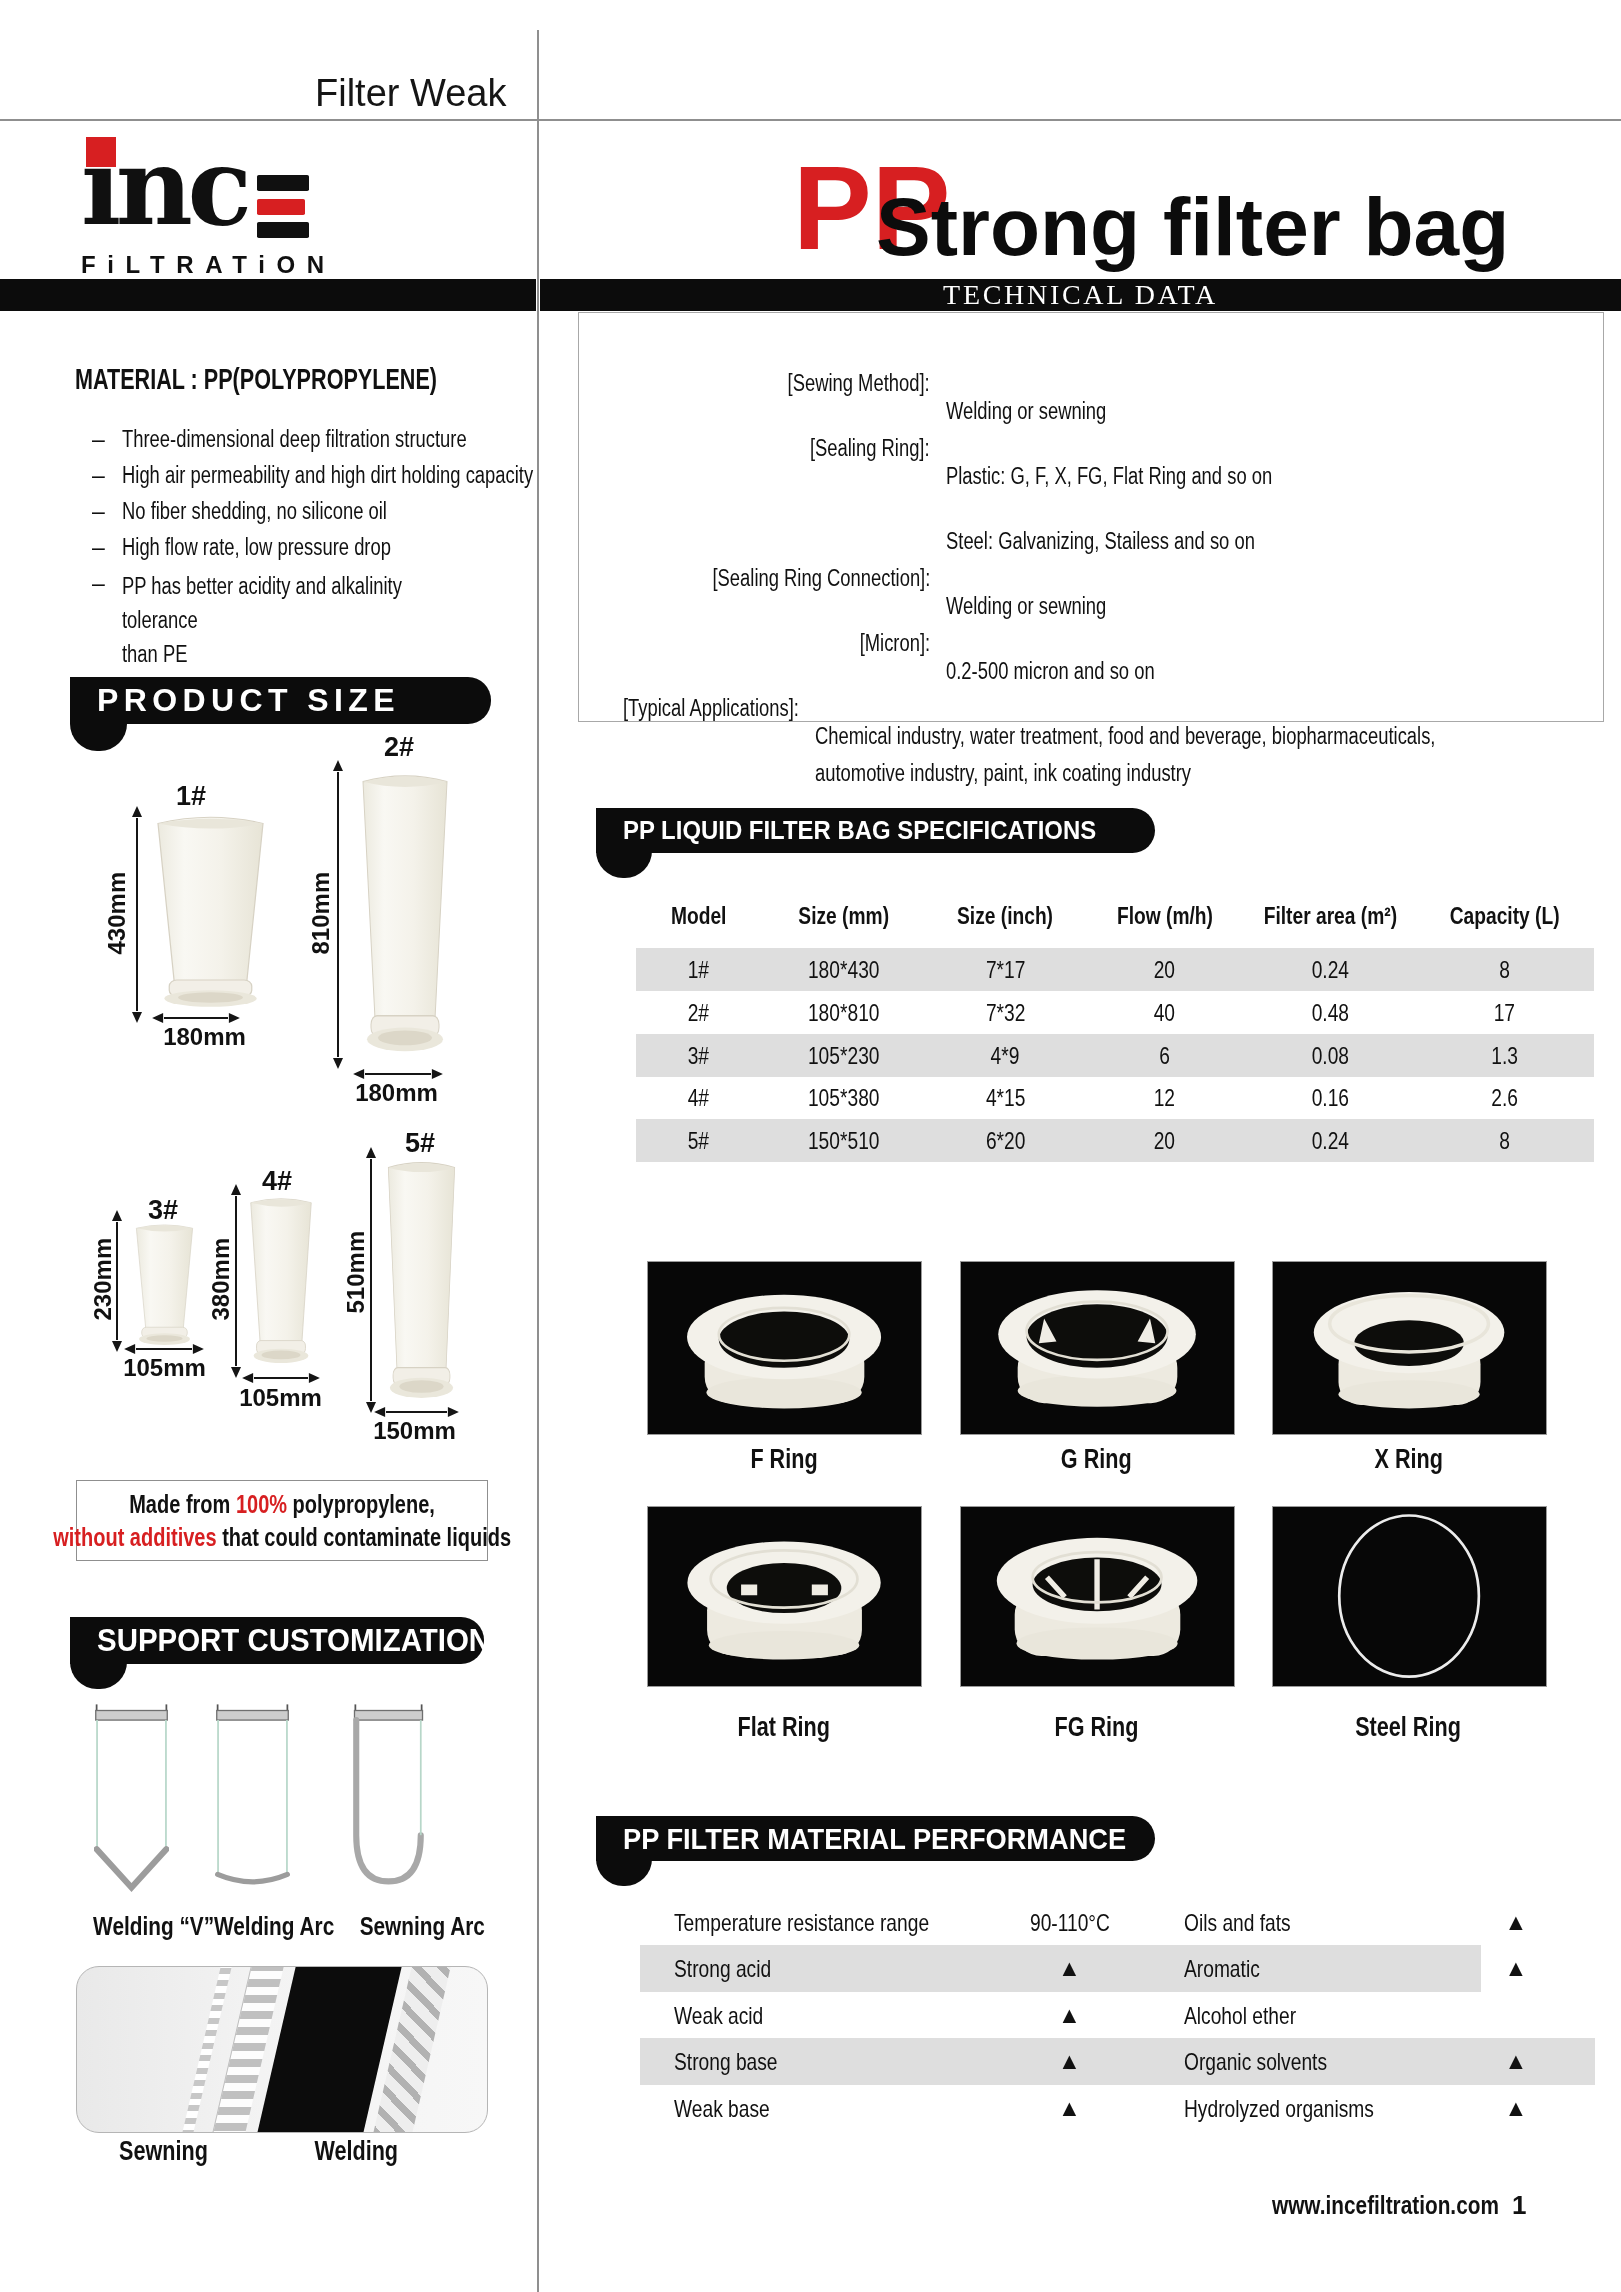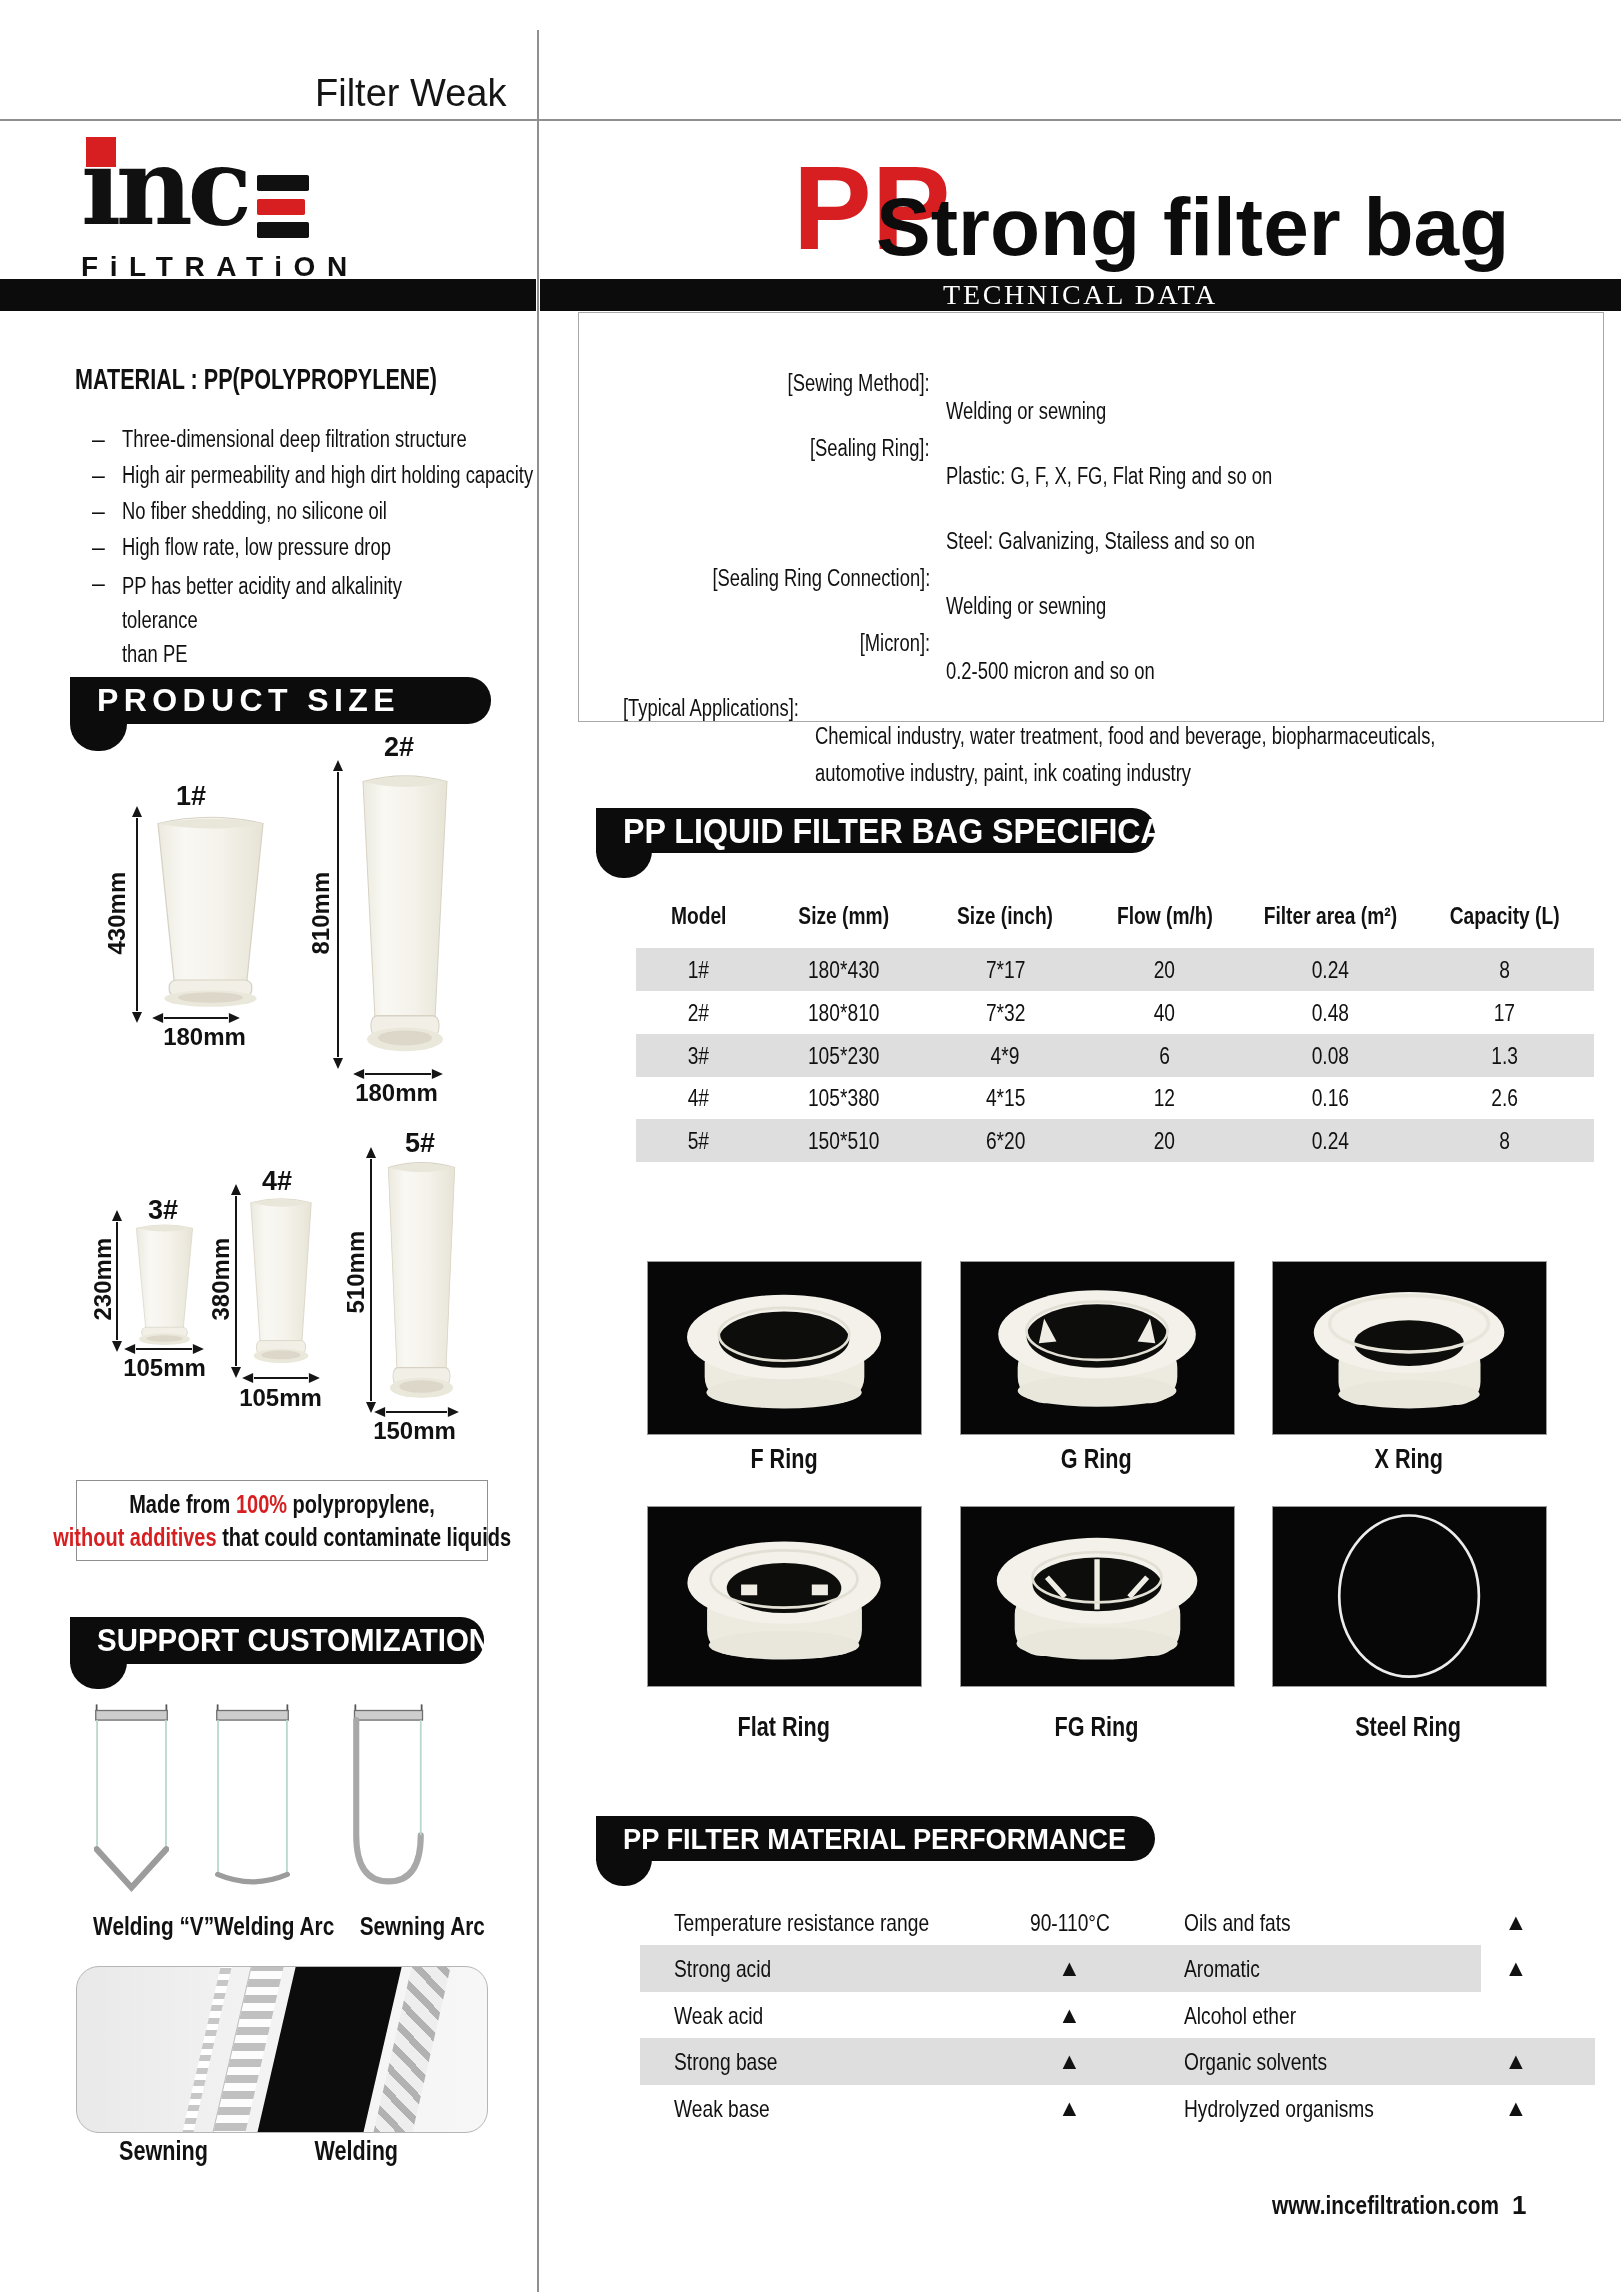--- a/index.html
+++ b/index.html
@@ -21,21 +21,21 @@
   
   .band{background:#0c0c0c;}
   .band-title{color:#fff;font-family:"Liberation Serif",serif;font-size:28px;letter-spacing:2.7px;}
   
   .logo-word{font-family:"DejaVu Serif",serif;font-weight:bold;font-size:106px;line-height:1;
              letter-spacing:-5.4px;color:#101010;}
   .logo-dot{position:absolute;left:5.4px;top:2.7px;width:30px;height:30px;background:#d71f21;}
   .logo-e{display:flex;flex-direction:column;justify-content:space-between;width:52px;height:63px;margin:0 0 1.8px 10.7px;}
   .logo-e div{height:16px;background:#101010;border-radius:1.8px;}
   .logo-e .mid{background:#d71f21;width:92%;}
-  .logo-sub{margin-top:10.7px;font-size:28px;font-weight:700;letter-spacing:11.6px;color:#101010;}
+  .logo-sub{margin-top:10.7px;font-size:24px;font-weight:700;letter-spacing:11.6px;color:#101010;}
   
   .pp{font-size:118px;font-weight:900;color:#d71f21;line-height:1;transform:scaleX(.5);transform-origin:0 50%;white-space:nowrap;}
   .liquid{font-size:82px;font-weight:900;color:#0c0c0c;line-height:1;transform:scaleX(.47);transform-origin:0 50%;white-space:nowrap;}
   
   .techbox{border:1.8px solid #a8a8a8;}
   .trow{display:flex;line-height:37px;font-size:23px;}
   .tlab{width:351px;text-align:right;}
   .tval{margin-left:16px;margin-top:28px;}
   
   .banner{background:#0c0c0c;color:#fff;display:flex;align-items:center;
@@ -317,21 +317,21 @@
   <div class="abs photo" style="left:76px;top:1966px;width:410px;height:165px;">
     <div class="seamA"></div>
     <div class="seamB"></div>
     <div class="wedge"></div>
     <div class="ridge"></div>
   </div>
   <div class="diaglabel" style="left:108px;top:2136px;width:107px;font-size:27px;"><span class="cx">Sewning</span></div>
   <div class="diaglabel" style="left:303px;top:2136px;width:107px;font-size:27px;"><span class="cx">Welding</span></div>
 
   <div class="abs tail" style="left:596px;top:826px;width:56px;height:52px;"></div>
-  <div class="abs banner" style="left:596px;top:808px;width:532px;height:45px;font-size:35px;">
+  <div class="abs banner" style="left:596px;top:808px;width:532px;height:45px;font-size:26px;">
     <span class="cxl s9">PP LIQUID FILTER BAG SPECIFICATIONS</span>
     </div>
 
   <div class="abs grid6" style="left:636px;top:896px;width:958px;height:39px;">
     <div class="cell h"><span class="cx">Model</span></div>
     <div class="cell h"><span class="cx">Size (mm)</span></div>
     <div class="cell h"><span class="cx">Size (inch)</span></div>
     <div class="cell h"><span class="cx">Flow (m/h)</span></div>
     <div class="cell h"><span class="cx">Filter area (m²)</span></div>
     <div class="cell h"><span class="cx">Capacity (L)</span></div>

